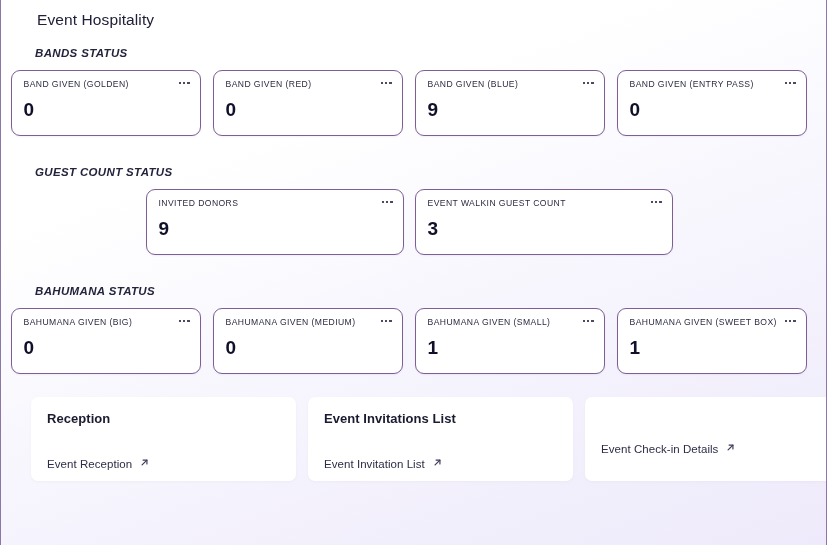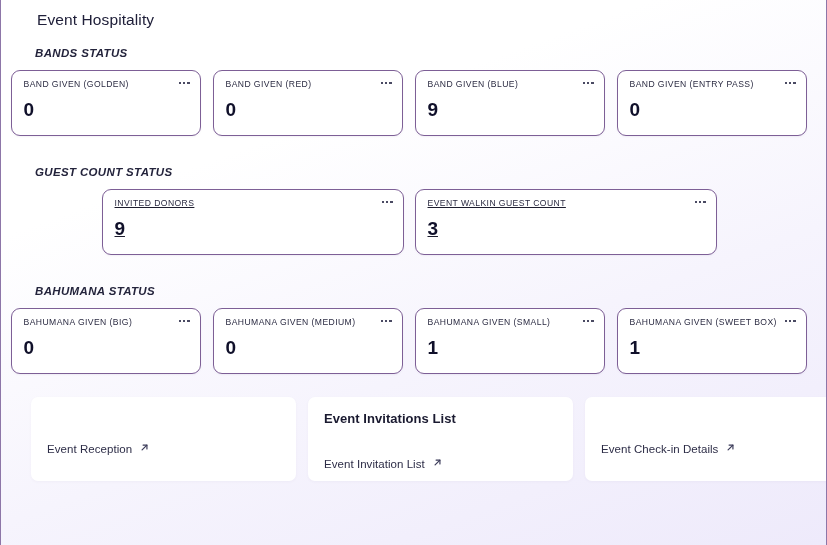--- a/index.html
+++ b/index.html
@@ -73,21 +73,21 @@
     background: #ffffff;
     border: 1px solid #7d5f96;
     border-radius: 9px;
     height: 66px;
     padding: 9px 12px 0 12px;
     box-shadow: 0 1px 2px rgba(70, 40, 110, 0.06);
     flex: 0 0 auto;
   }
 
   .w-quarter { width: 190px; }
-  .w-guest   { width: 302px; text-decoration: underline; }
+  .w-guest   { width: 258px; }
 
   .stat-label {
     font-size: 8.6px;
     font-weight: 400;
     letter-spacing: 0.42px;
     color: #2b2b42;
     text-transform: uppercase;
     line-height: 1.1;
     padding-right: 22px;
     white-space: nowrap;
@@ -286,20 +286,21 @@
             <i></i>
             <i></i>
           </div>
       </div>
 
     </div>
 
     <div class="link-row">
 
       <div class="link-card lc-w">
+        <div class="link-title">Reception</div>
         <div class="link-item">
           <span class="link-item-text">Event Reception</span>
           <span class="ext-arrow">
             <svg viewBox="0 0 10 10" width="9" height="9" fill="none" stroke="currentColor" stroke-width="1.3" stroke-linecap="round" stroke-linejoin="round">
               <path d="M2.3 7.7 L7.7 2.3"></path>
                 <path d="M3.4 2.3 H7.7 V6.6"></path>
             </svg>
           </span>
         </div>
       </div>

